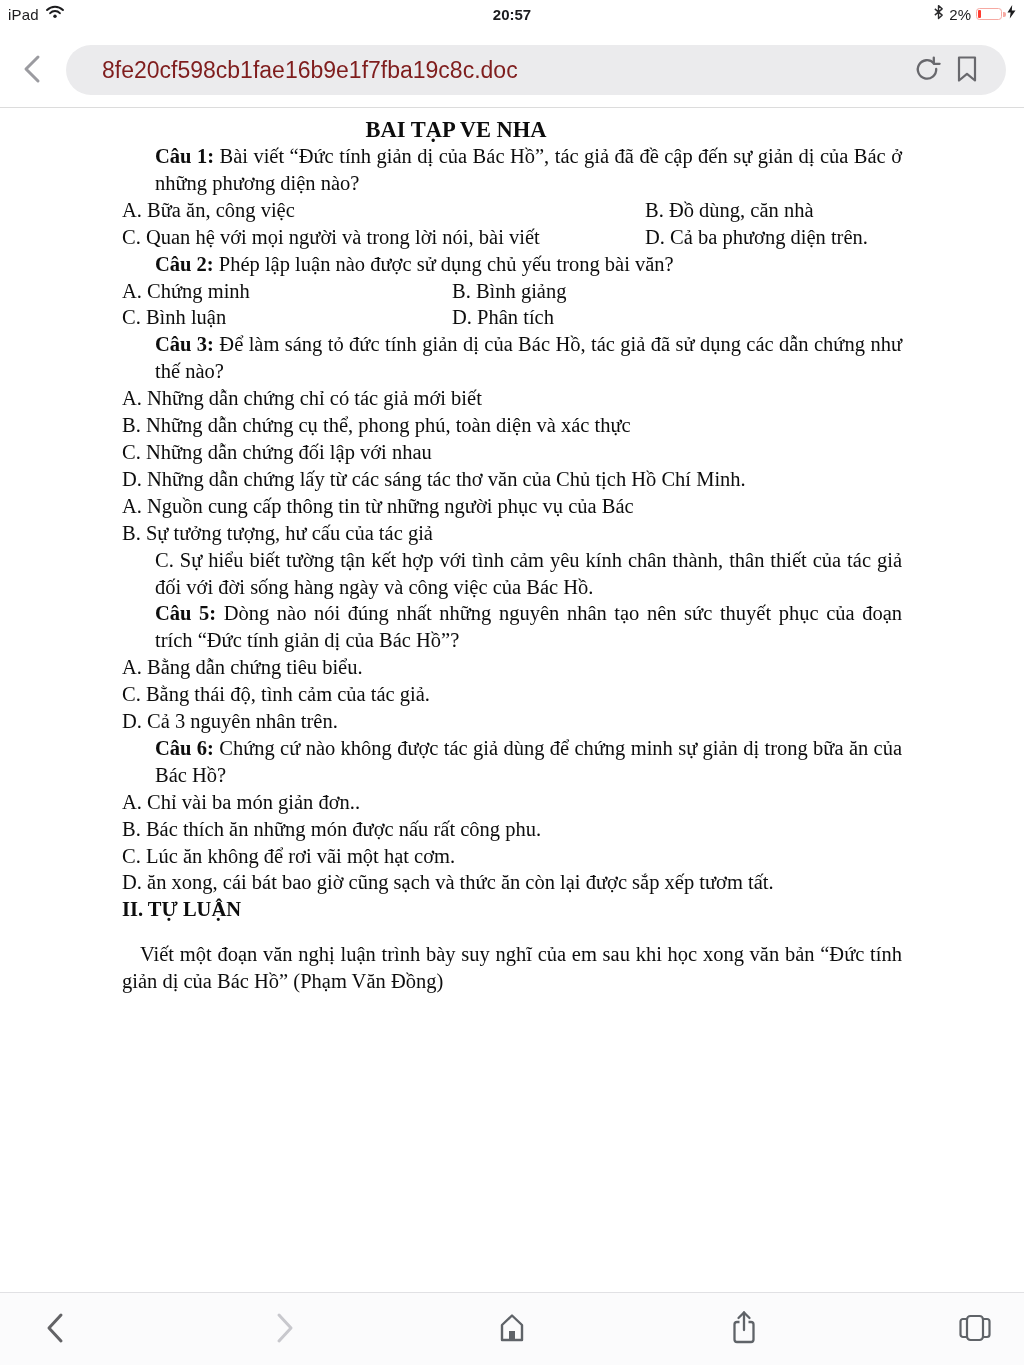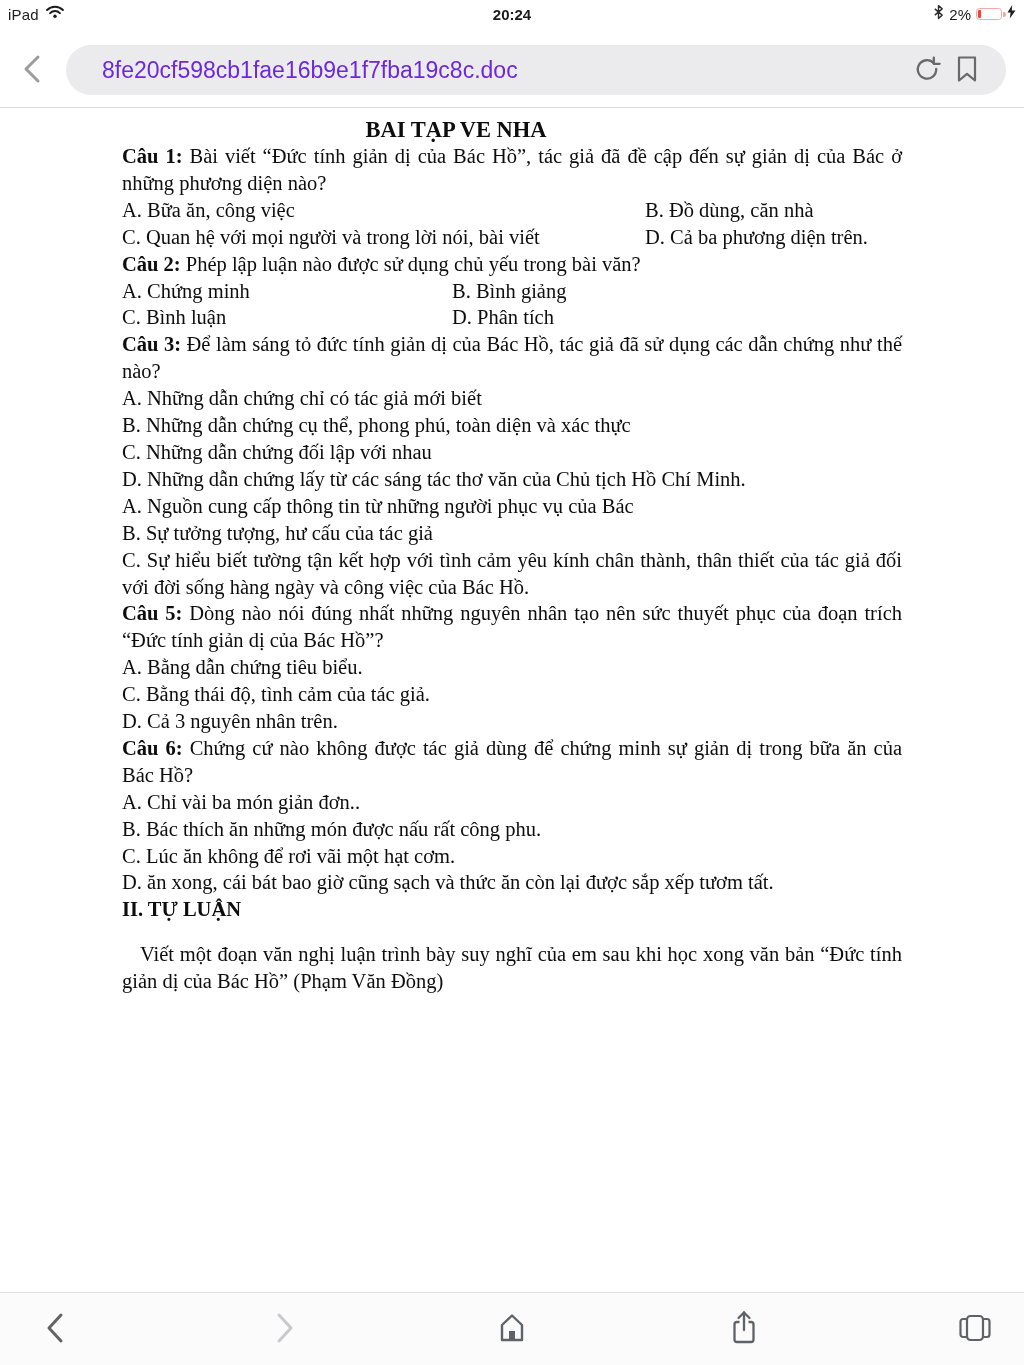--- a/index.html
+++ b/index.html
@@ -24,32 +24,32 @@
                   background:#f6a9a2; border-radius:0 2px 2px 0; }
 
   
   .nav-bar { position:absolute; top:28px; left:0; width:100%; height:80px;
              background:#fff; border-bottom:1px solid #dcdcdc; }
   .nav-back { position:absolute; left:16px; top:25px; width:32px; height:32px;
               background:none; border:none; cursor:pointer; }
   .url-field { position:absolute; left:66px; top:17px; width:940px; height:50px;
                background:#ebebed; border-radius:25px; display:flex;
                align-items:center; padding:0 20px 0 36px; }
-  .url-text { font-size:23px; color:#6d28d9; flex:1 1 auto; white-space:nowrap;
+  .url-text { font-size:23px; color:#7f1d1d; flex:1 1 auto; white-space:nowrap;
               overflow:hidden; }
   .url-btn { background:none; border:none; cursor:pointer; padding:0 7px; height:34px; }
 
   
   .doc { position:absolute; top:109px; left:0; width:1024px; height:1183px;
          background:#fff; padding:9px 122px 0 122px; color:#0d0d0d;
          font-family:"Liberation Serif","DejaVu Serif",serif;
          font-size:20.5px; line-height:26.9px; }
   .doc-title { text-align:center; font-weight:bold; font-size:22.5px;
                line-height:24px; padding-right:112px; margin-bottom:1px; }
-  .q { text-align:justify; }
+  .q { text-align:justify;margin-left:33px; }
   .qlabel { font-weight:bold; }
   .optrow { display:flex; }
   .optrow .c1-q1 { flex:0 0 523px; }
   .optrow .c1-q2 { flex:0 0 330px; }
   .sec-head { font-weight:bold; }
   .essay { text-align:justify; text-indent:18px; margin-top:18px; }
 
   
   .bottom-bar { position:absolute; bottom:0; left:0; width:100%; height:73px;
                 background:#fbfbfc; border-top:1px solid #e1e1e4; }
@@ -68,21 +68,21 @@
     <div class="sb-left">
       <span class="sb-device">iPad</span>
       <span>
         <svg width="18" height="14" viewBox="0 0 20 14">
           <path d="M1.2 4.8 A12.5 12.5 0 0 1 18.8 4.8" fill="none" stroke="#1c1c1e" stroke-width="2.2" stroke-linecap="round"></path>
           <path d="M4.6 8.3 A7.5 7.5 0 0 1 15.4 8.3" fill="none" stroke="#1c1c1e" stroke-width="2.2" stroke-linecap="round"></path>
           <circle cx="10" cy="11.8" r="1.9" fill="#1c1c1e"></circle>
         </svg>
       </span>
     </div>
-    <div class="sb-center">20:24</div>
+    <div class="sb-center">20:57</div>
     <div class="sb-right">
       <span>
         <svg width="11" height="16" viewBox="0 0 12 16">
           <path d="M2 4.6 L10 11.4 L6 15 V1 L10 4.6 L2 11.4" fill="none" stroke="#2c2c2e" stroke-width="1.5" stroke-linejoin="round"></path>
         </svg>
       </span>
       <span class="sb-batt-pct">2%</span>
       <span class="battery">
         <span class="fill"></span>
           <span class="cap"></span>

